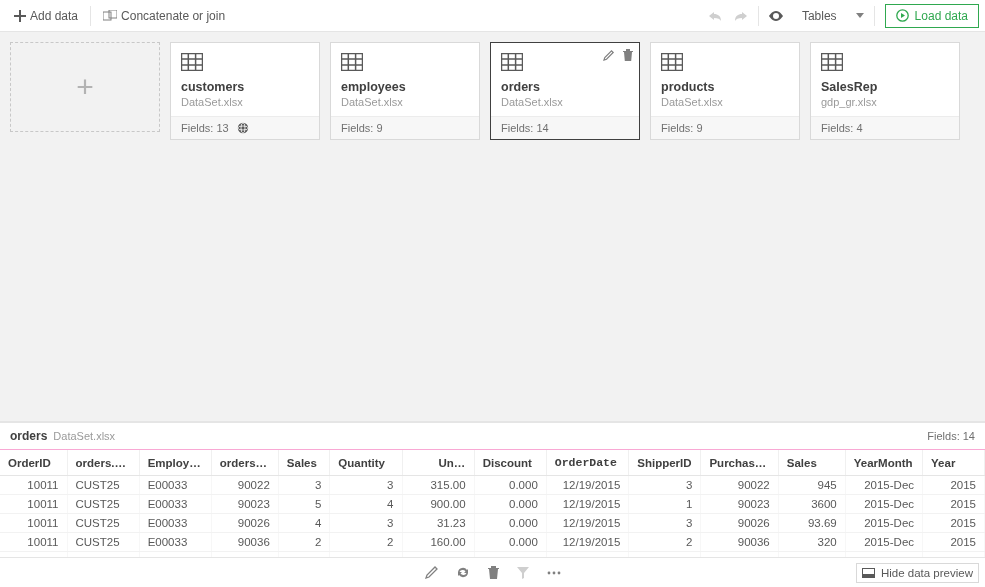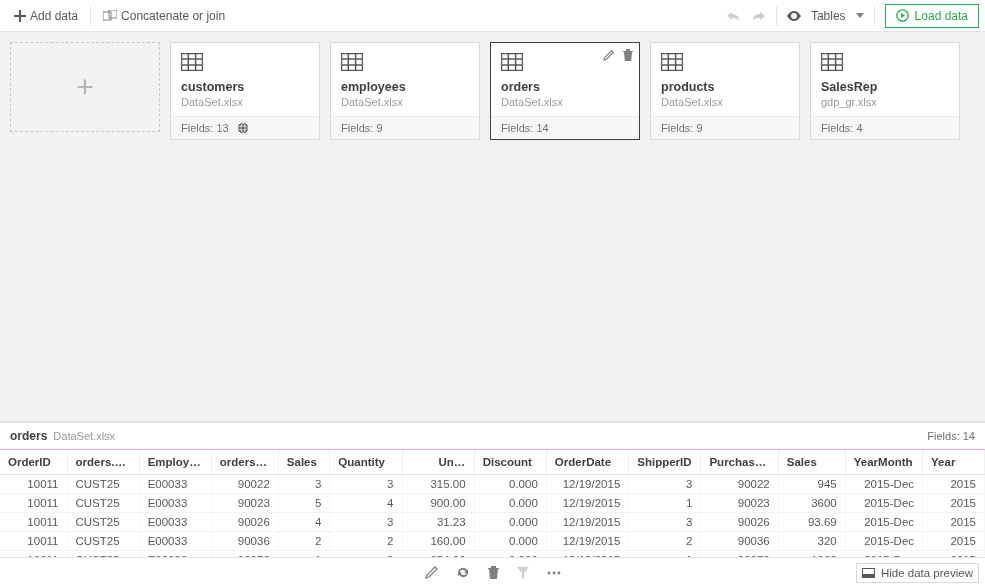--- a/index.html
+++ b/index.html
@@ -4,21 +4,21 @@
 <style>
   * { box-sizing: border-box; margin: 0; padding: 0; }
   body { font-family: -apple-system, BlinkMacSystemFont, "Segoe UI", Arial, sans-serif; font-size: 12px; color: #595959; background: #fff; width: 985px; height: 587px; overflow: hidden; display: flex; flex-direction: column; }
 
   .toolbar { display: flex; align-items: center; height: 32px; border-bottom: 1px solid #e5e5e5; background: #fff; padding: 0 6px; }
   .tb-btn { display: flex; align-items: center; gap: 4px; padding: 4px 8px; cursor: pointer; color: #595959; }
   .tb-sep { width: 1px; height: 20px; background: #e5e5e5; margin: 0 4px; }
   .spacer { flex: 1; }
   .icon { display: inline-flex; align-items: center; justify-content: center; }
   .load-btn { border: 1px solid #2fa84f; color: #2fa84f; height: 24px; padding: 0 10px; display: flex; align-items: center; gap: 6px; cursor: pointer; margin-left: 6px; }
-  .tables-btn { display: flex; align-items: center; gap: 10px; padding: 4px 6px; cursor: pointer; }
+  .tables-btn { display: flex; align-items: center; gap: 19px; padding: 4px 6px; cursor: pointer; }
   .undo, .redo { color: #cfcfcf; padding: 4px 6px; }
 
   .canvas { flex: 0 0 auto; background: #f2f2f2; border-bottom: 1px solid #e5e5e5; padding: 10px; height: 390px; display: flex; gap: 10px; align-items: flex-start; overflow: hidden; }
 
   .dropzone { width: 150px; height: 90px; border: 1px dashed #c8c8c8; background: #f2f2f2; display: flex; align-items: center; justify-content: center; cursor: pointer; }
   .dropzone .plus { color: #b3b3b3; font-size: 30px; line-height: 1; }
 
   .card { width: 150px; background: #fff; border: 1px solid #d9d9d9; cursor: pointer; position: relative; }
   .card.selected { border: 1.5px solid #404040; }
   .card-body { padding: 10px 10px 8px 10px; height: 73px; }
@@ -216,21 +216,21 @@
     <thead>
         <tr id="grid-head">
           <th style="width: 65px;">OrderID</th>
           <th style="width: 70px;">orders.Cust…</th>
           <th style="width: 70px;">EmployeeKey</th>
           <th style="width: 65px;">orders.Prod…</th>
           <th style="width: 50px;">Sales</th>
           <th style="width: 70px;">Quantity</th>
           <th style="width: 70px; padding-left: 36px;">UnitPrice</th>
           <th style="width: 70px; margin-top: 24px;">Discount</th>
-          <th style="width: 80px;">OrderDate</th>
+          <th style="width: 80px; font-family: Liberation Mono, monospace;">OrderDate</th>
           <th style="width: 70px;">ShipperID</th>
           <th style="width: 75px;">PurchasedP…</th>
           <th style="width: 65px;">Sales</th>
           <th style="width: 75px;">YearMonth</th>
           <th style="width: 60px;">Year</th>
         </tr>
       </thead>
     <tbody id="grid-body">
         <tr>
           <td class="num">10011</td>

